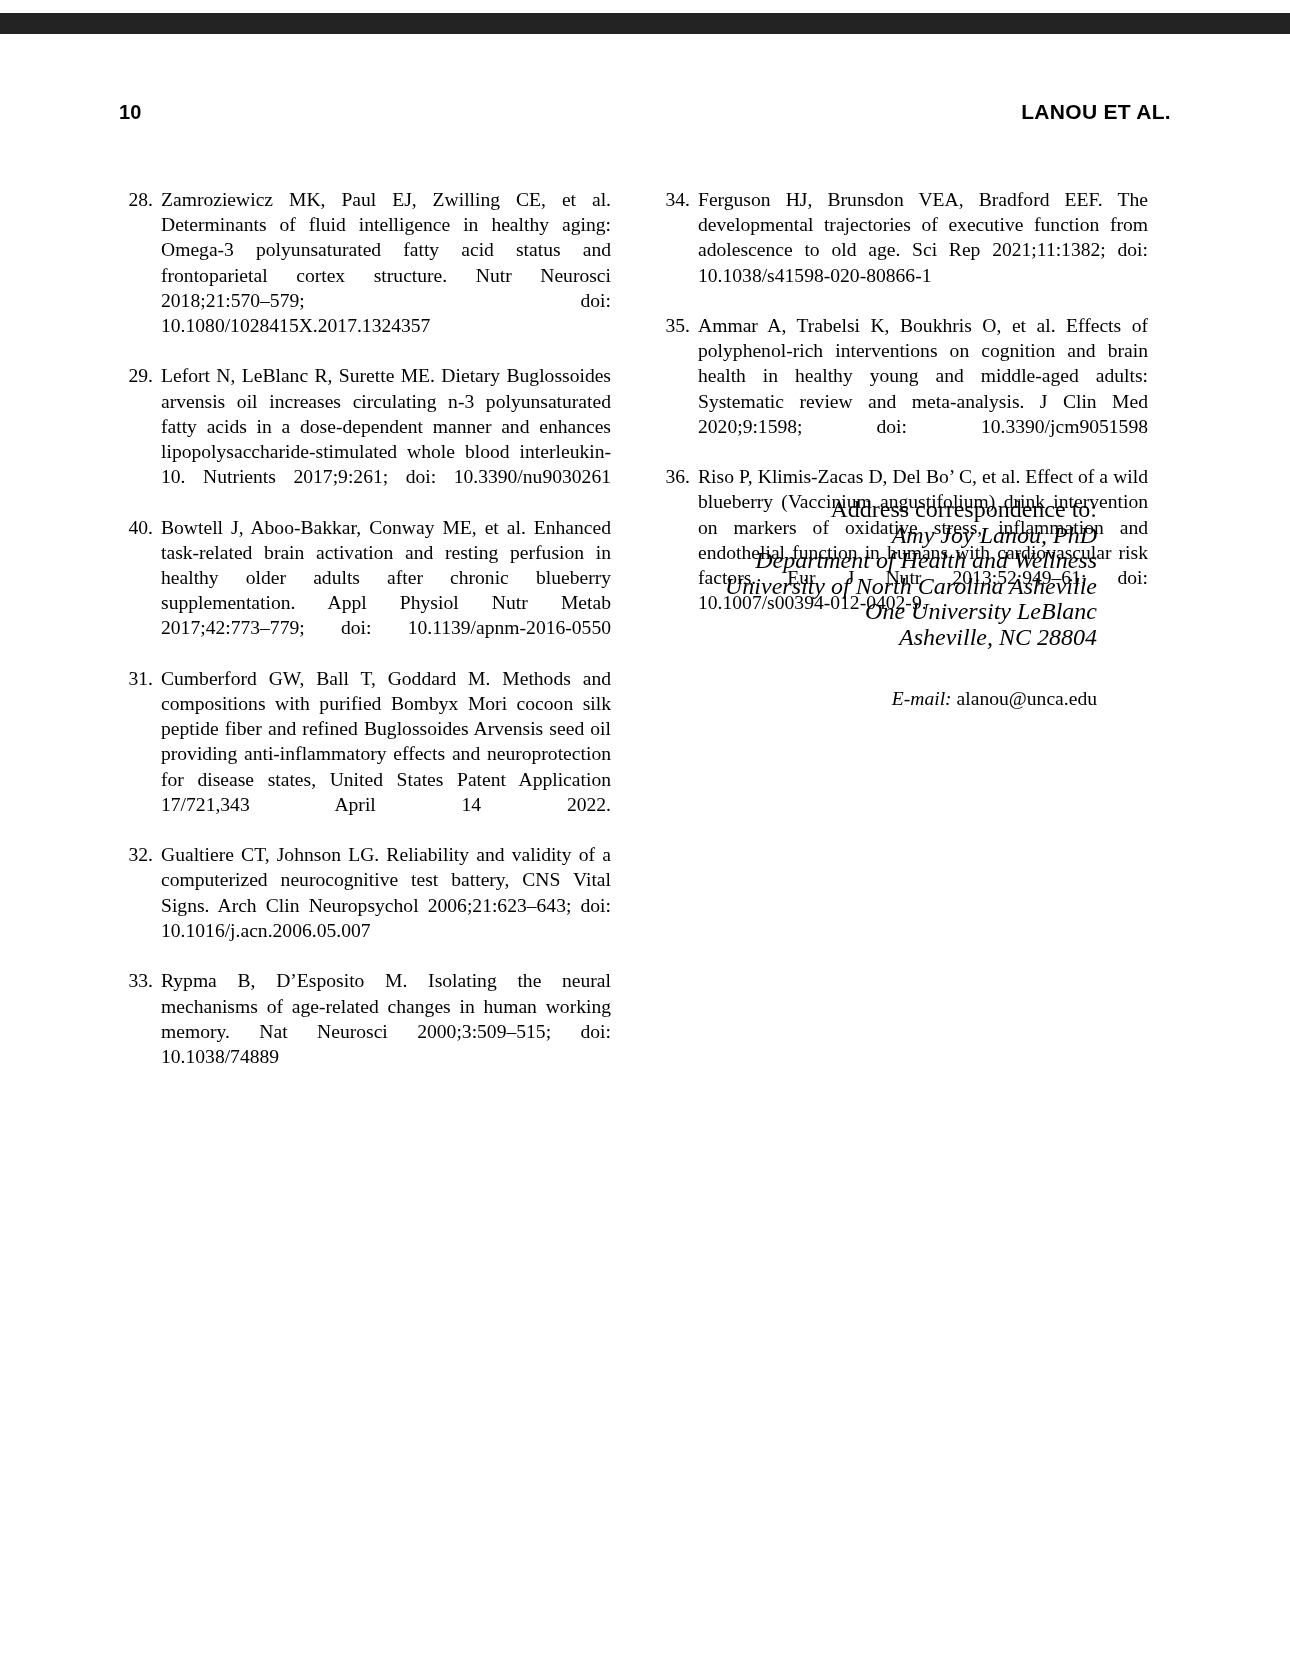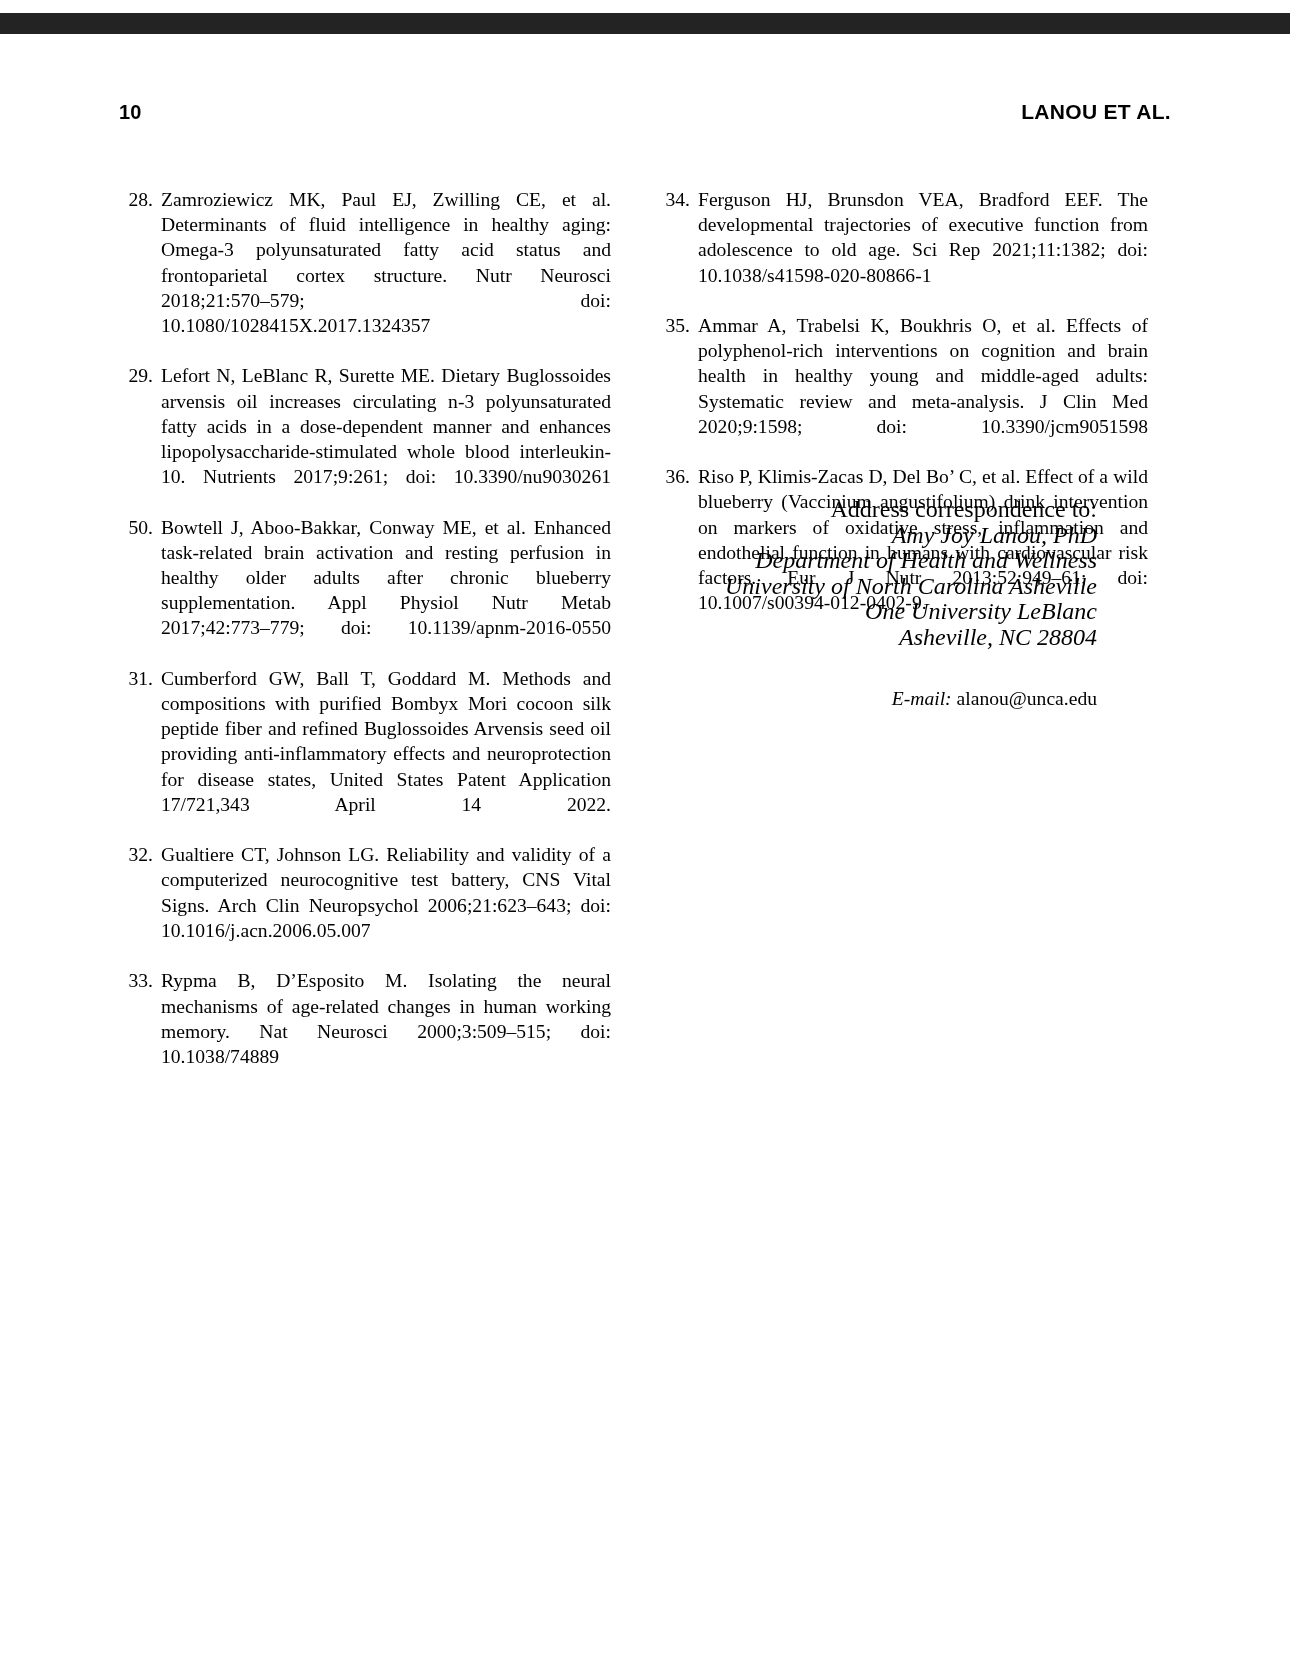--- a/index.html
+++ b/index.html
@@ -151,21 +151,21 @@
       <ol class="reflist">
         <li>
           <span class="refnum">28.</span>
           <span class="reftext">Zamroziewicz MK, Paul EJ, Zwilling CE, et al. Determinants of fluid intelligence in healthy aging: Omega-3 polyunsaturated fatty acid status and frontoparietal cortex structure. Nutr Neurosci 2018;21:570–579; doi: 10.1080/1028415X.2017.1324357</span>
         </li>
         <li>
           <span class="refnum">29.</span>
           <span class="reftext">Lefort N, LeBlanc R, Surette ME. Dietary Buglossoides arvensis oil increases circulating n-3 polyunsaturated fatty acids in a dose-dependent manner and enhances lipopolysaccharide-stimulated whole blood interleukin-10. Nutrients 2017;9:261; doi: 10.3390/nu9030261</span>
         </li>
         <li>
-          <span class="refnum">50.</span>
+          <span class="refnum">40.</span>
           <span class="reftext">Bowtell J, Aboo-Bakkar, Conway ME, et al. Enhanced task-related brain activation and resting perfusion in healthy older adults after chronic blueberry supplementation. Appl Physiol Nutr Metab 2017;42:773–779; doi: 10.1139/apnm-2016-0550</span>
         </li>
         <li>
           <span class="refnum">31.</span>
           <span class="reftext">Cumberford GW, Ball T, Goddard M. Methods and compositions with purified Bombyx Mori cocoon silk peptide fiber and refined Buglossoides Arvensis seed oil providing anti-inflammatory effects and neuroprotection for disease states, United States Patent Application 17/721,343 April 14 2022.</span>
         </li>
         <li>
           <span class="refnum">32.</span>
           <span class="reftext">Gualtiere CT, Johnson LG. Reliability and validity of a computerized neurocognitive test battery, CNS Vital Signs. Arch Clin Neuropsychol 2006;21:623–643; doi: 10.1016/j.acn.2006.05.007</span>
         </li>

